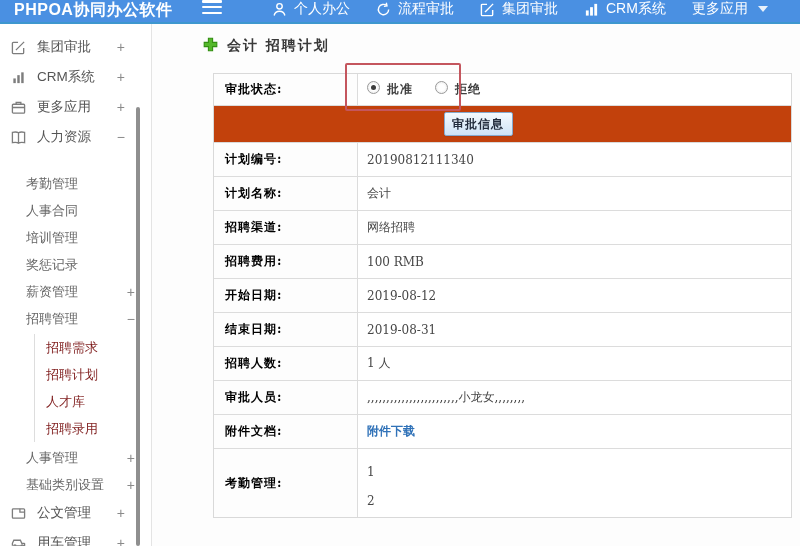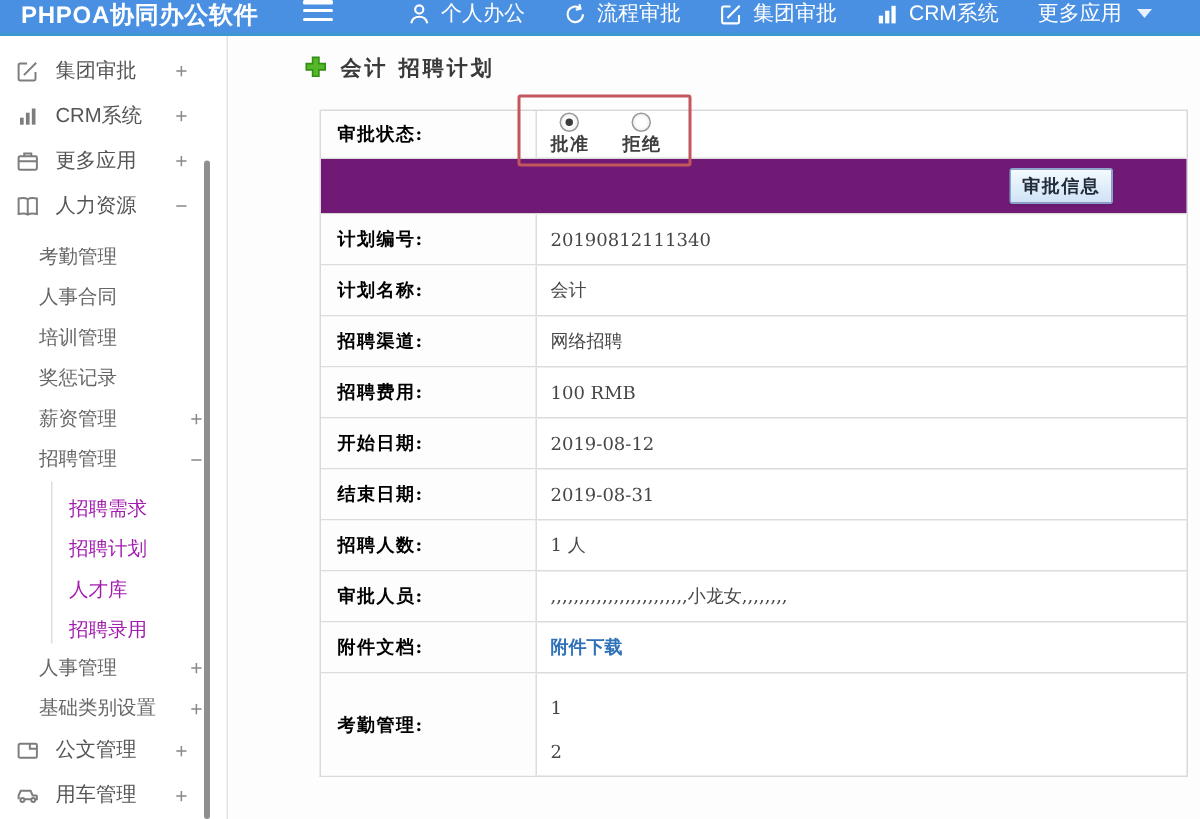--- a/index.html
+++ b/index.html
@@ -21,50 +21,50 @@
   .body { flex:1; display:flex; min-height:0; }
 
   
   .sidebar { width:152px; background:#fff; border-right:1px solid #e4e4e4; position:relative; font-size:13px; color:#5b5b5b; flex:0 0 auto; }
   .sb-l1 { height:30px; display:flex; align-items:center; padding:0 10px 0 11px; cursor:pointer; }
   .sb-l1 .sb-ic { width:17px; height:17px; margin-right:9px; flex:0 0 auto; display:flex; align-items:center; }
   .sb-l1 .sb-txt { flex:1; font-size:13.5px; color:#555; }
   .sb-toggle { color:#8a8a8a; font-size:14px; padding-right:16px; }
   .sb-l2 { height:27px; display:flex; align-items:center; padding-left:26px; cursor:pointer; color:#666; }
   .sb-l2 .sb-toggle { margin-left:auto; }
-  .l2-group { margin-top:5px; }
+  .l2-group { margin-top:18px; }
   .l3-group { margin:2px 0 2px 34px; border-left:1px solid #ddd; }
-  .sb-l3 { height:27px; display:flex; align-items:flex-end; padding-left:11px; cursor:pointer; color:#a21caf; }
+  .sb-l3 { height:27px; display:flex; align-items:center; padding-left:11px; cursor:pointer; color:#7f1d1d; }
   .sb-scroll { position:absolute; right:11px; top:83px; bottom:0; width:4px; background:#8f8f8f; border-radius:2px; }
   .sb-ic svg { stroke:#7d7d7d; fill:none; stroke-width:1.4; }
 
   
   .content { flex:1; position:relative; background:#fdfdfd; font-family:"DejaVu Serif","Liberation Serif",serif; }
   .title-row { display:flex; align-items:flex-start; padding:13px 0 0 51px; height:35px; }
   .title-row svg { margin-right:9px; cursor:pointer; }
   .page-title { font-size:14px; font-weight:bold; color:#3a3a3a; letter-spacing:2px; }
 
   .panel { margin:14px 0 0 61px; width:579px; border:1px solid #d9d9d9; background:#fff; }
   .row { display:flex; border-bottom:1px solid #dcdcdc; }
   .row:last-child { border-bottom:none; }
   .cell-label { width:144px; flex:0 0 auto; border-right:1px solid #dcdcdc; display:flex; align-items:center; padding-left:11px; font-size:12px; font-weight:bold; color:#000000; background:#fdfdfd; letter-spacing:1px; }
   .cell-value { flex:1; display:flex; align-items:center; padding-left:9px; font-size:12px; color:#474747; }
   .status-row { height:32px; }
-  .btn-row { height:36px; background:#701a75; display:flex; align-items:center; justify-content:flex-end; padding-right:49px; border-bottom:none; }
+  .btn-row { height:36px; background:#c2410c; display:flex; align-items:center; justify-content:center; padding-right:49px; border-bottom:none; }
   .info-btn { width:69px; height:24px; border:1px solid #85aacf; border-radius:2px; background:linear-gradient(#f4faff,#cfe3f5); font-family:inherit; font-size:12px; font-weight:bold; color:#222c3c; letter-spacing:1px; cursor:pointer; box-shadow:0 1px 1px rgba(0,0,0,.08); }
 
   .detail { margin:0 0 0 61px; width:579px; border:1px solid #d9d9d9; border-top:none; background:#fff; }
   .detail .row { height:34px; }
   .detail .row.tall { height:68px; }
   .detail .row.tall .cell-value { flex-direction:column; align-items:flex-start; justify-content:flex-start; padding-top:9px; line-height:29px; }
   .link { color:#3072b8; font-weight:bold; text-decoration:none; cursor:pointer; }
 
   
   .radio-group { display:flex; align-items:center; }
-  .radio-opt { display:flex; align-items:flex-end; margin-right:22px; cursor:pointer; font-size:12px; font-weight:bold; color:#3f3f3f; letter-spacing:1px;flex-direction:column; }
+  .radio-opt { display:flex; align-items:flex-start; margin-right:22px; cursor:pointer; font-size:12px; font-weight:bold; color:#3f3f3f; letter-spacing:1px; }
   .rb { width:13px; height:13px; border-radius:50%; border:1px solid #9a9a9a; background:radial-gradient(#ffffff 40%, #e3e3e3); margin-right:7px; position:relative; flex:0 0 auto; }
   .rb.checked::after { content:""; position:absolute; left:3px; top:3px; width:5px; height:5px; border-radius:50%; background:#3c3c3c; }
 
   .red-box { position:absolute; left:193px; top:39px; width:116px; height:48px; border:2px solid #c4565e; border-radius:2px; pointer-events:none; }
 </style>
 </head>
 <body>
 
 <div class="app">
 

